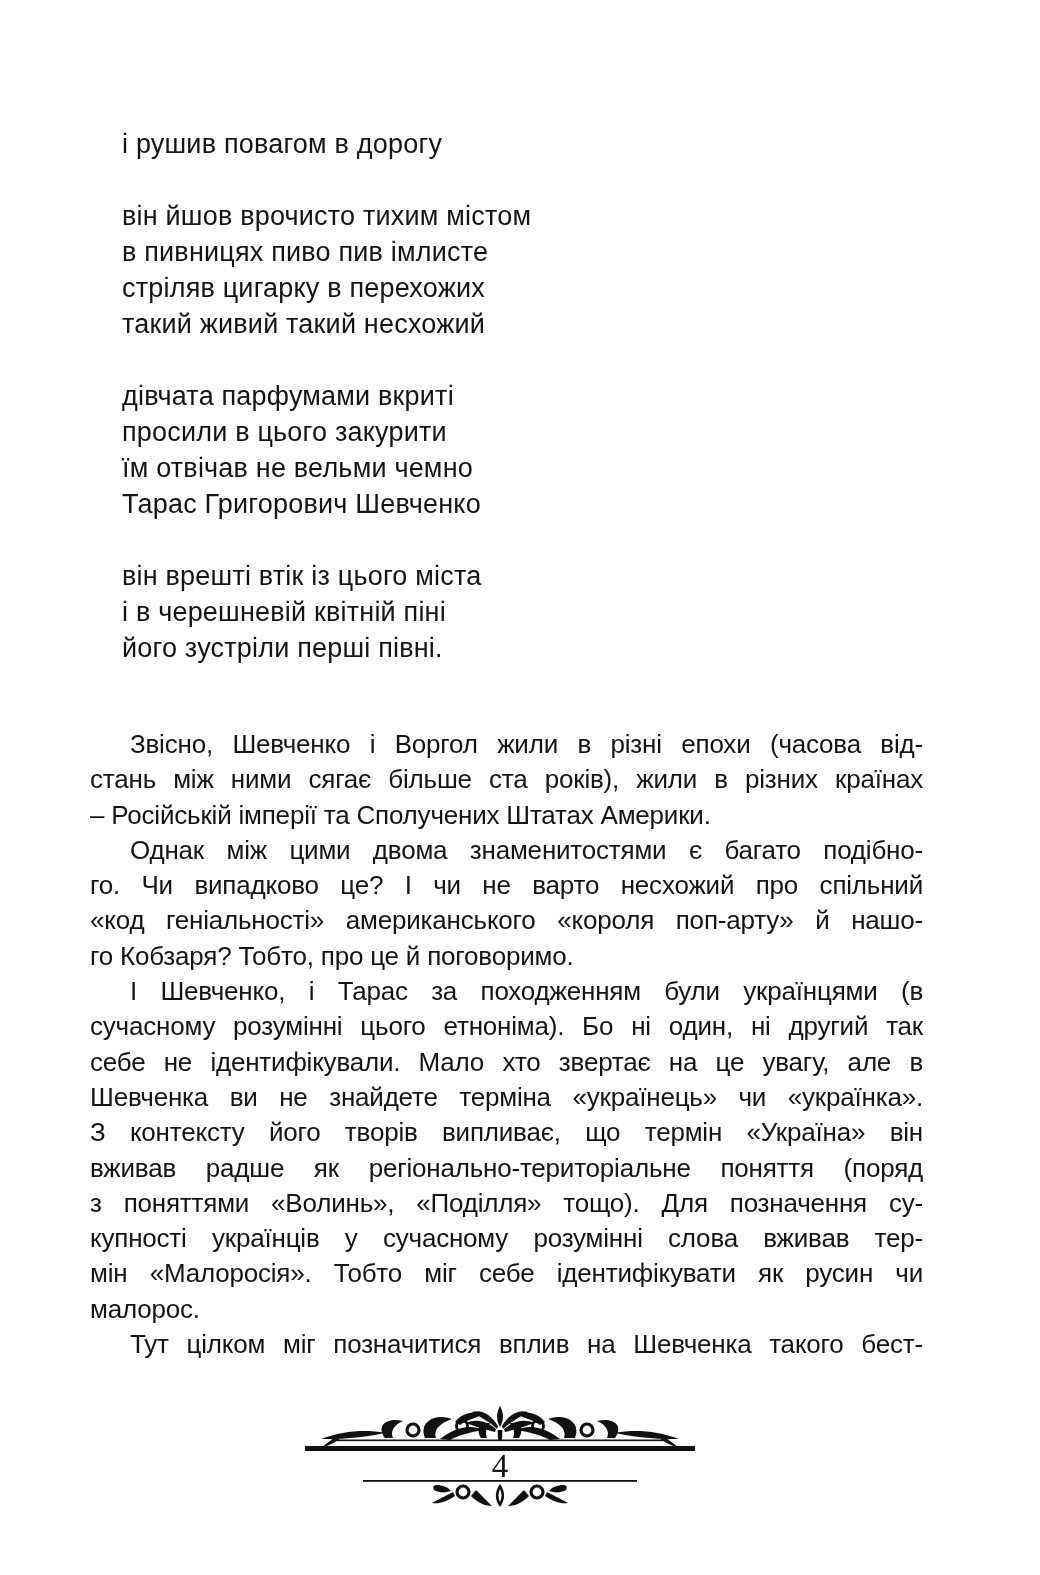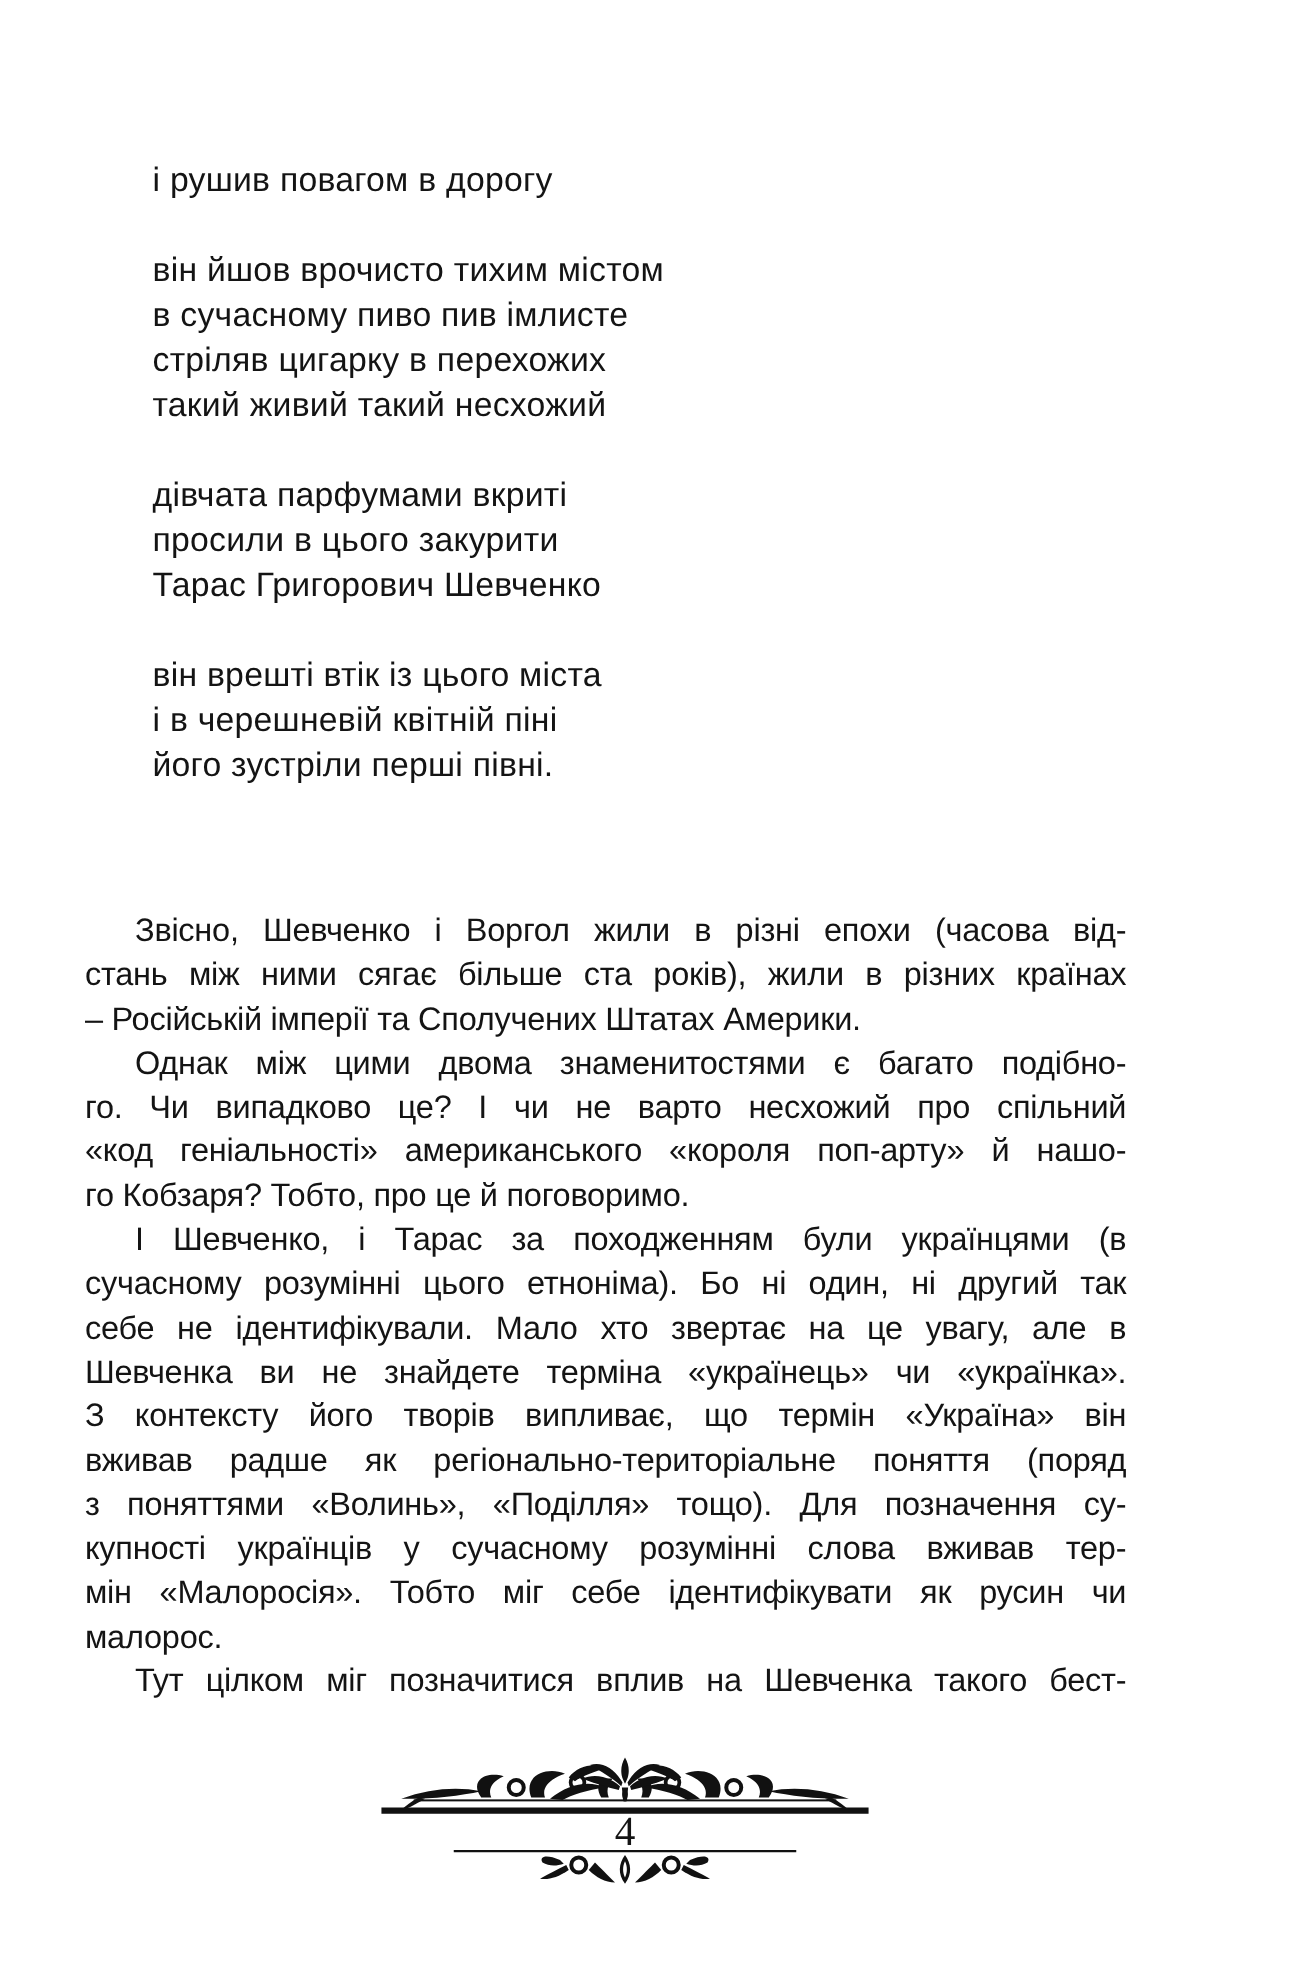--- a/index.html
+++ b/index.html
@@ -16,21 +16,21 @@
     position: absolute;
     left: 122px;
     top: 126px;
     font-size: 27px;
     line-height: 36px;
     letter-spacing: 0.2px;
   }
   .stanza + .stanza { margin-top: 36px; }
   .prose {
     position: absolute;
-    left: 68px;
+    left: 90px;
     top: 727px;
     width: 833px;
     font-size: 26px;
     line-height: 35.3px;
     letter-spacing: -0.2px;
   }
   .line { text-align: left; }
   .line.j { text-align: justify; text-align-last: justify; }
   .line.indent { text-indent: 40px; }
   .footer {
@@ -53,27 +53,28 @@
 <body>
 
 <div class="page">
 
   <div class="poem">
     <div class="stanza">
       <div class="line">і рушив повагом в дорогу</div>
     </div>
     <div class="stanza">
       <div class="line">він йшов врочисто тихим містом</div>
-      <div class="line">в сучасному пиво пив імлисте</div>
+      <div class="line">в пивницях пиво пив імлисте</div>
       <div class="line">стріляв цигарку в перехожих</div>
       <div class="line">такий живий такий несхожий</div>
     </div>
     <div class="stanza">
       <div class="line">дівчата парфумами вкриті</div>
       <div class="line">просили в цього закурити</div>
+      <div class="line">їм отвічав не вельми чемно</div>
       <div class="line">Тарас Григорович Шевченко</div>
     </div>
     <div class="stanza">
       <div class="line">він врешті втік із цього міста</div>
       <div class="line">і в черешневій квітній піні</div>
       <div class="line">його зустріли перші півні.</div>
     </div>
   </div>
 
   <div class="prose">

